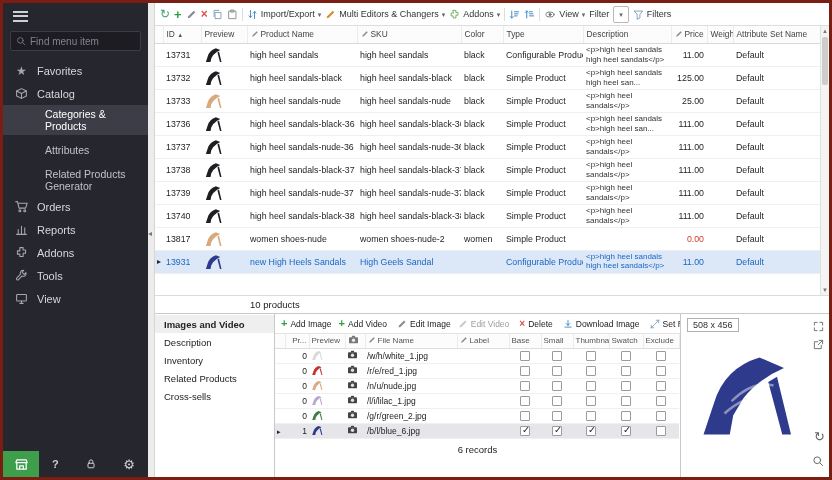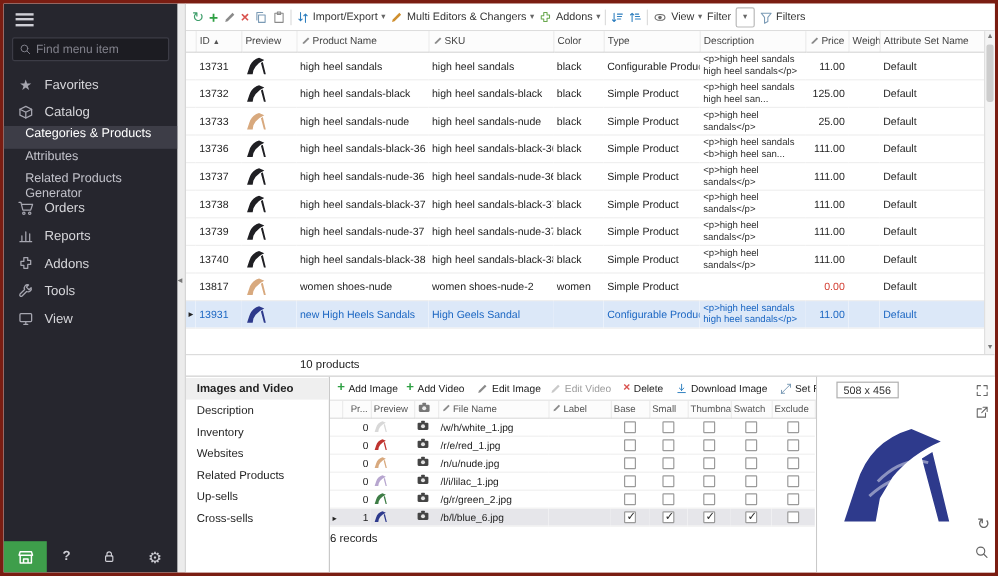--- a/index.html
+++ b/index.html
@@ -10,21 +10,21 @@
 .hamburger{height:26px;display:flex;align-items:center;padding-left:10px;cursor:pointer}
 .bars{width:15px;height:11px;border-top:2px solid #cfcfd6;border-bottom:2px solid #cfcfd6;position:relative}
 .bars::after{content:"";position:absolute;left:0;right:0;top:2.5px;height:2px;background:#cfcfd6}
 .search{margin:2px 7px 8px;height:20px;background:#1c1c22;border:1px solid #3c3c46;border-radius:2px;display:flex;align-items:center;padding:0 5px;gap:4px}
 .search input{flex:1;min-width:0;background:transparent;border:0;outline:0;color:#cfcfd6;font-size:10px;font-family:inherit}
 .search input::placeholder{color:#82828c}
 .nav{flex:1;overflow:hidden}
 .nav-item{height:23px;display:flex;align-items:center;gap:8px;padding-left:11px;cursor:pointer}
 .nav-item .ic{width:15px;display:flex;justify-content:center;align-items:center;color:#a6a6b0}
 .gi{line-height:1}
-.nav-sub{height:19px;display:flex;padding-left:18px;font-size:10.5px;color:#c2c2ca;cursor:pointer}
+.nav-sub{height:30px;display:flex;align-items:center;padding-left:42px;font-size:10.5px;color:#c2c2ca;cursor:pointer}
 .nav-sub.sel{background:#3d3d47;color:#fff}
 .sb-bottom{height:26px;display:flex;align-items:stretch}
 .store-btn{width:36px;background:#3e9e4b;display:flex;align-items:center;justify-content:center;cursor:pointer}
 .sb-icons{flex:1;display:flex;align-items:center;justify-content:space-around;color:#cfcfd6}
 .sb-icons span,.sb-icons svg{cursor:pointer}
 
 .splitter{position:absolute;left:145px;top:0;bottom:0;width:7px;background:#ececec;border-right:1px solid #d6d6d6;cursor:col-resize}
 .splitter .h{position:absolute;top:226px;left:0px;font-size:8px;color:#777}
 
 .main{position:absolute;left:152px;top:0;right:0;bottom:0;background:#fff}
@@ -62,24 +62,24 @@
 .dbtn{display:flex;align-items:center;gap:3px;cursor:pointer;padding:0 2px}
 .dbtn.dis{opacity:.45;cursor:default}
 table.igrid{border-collapse:collapse;table-layout:fixed;width:404px;font-size:8.5px}
 .igrid th{height:14px;font-weight:normal;color:#555;text-align:left;border-bottom:1px solid #ddd;border-right:1px solid #ececec;padding:0 2px;font-size:8px;overflow:hidden;white-space:nowrap;background:#fcfcfc}
 .igrid td{height:15px;border-bottom:1px solid #f0f0f0;padding:0 2px;overflow:hidden;white-space:nowrap;color:#222;vertical-align:middle}
 .igrid .num{text-align:right}
 tr.isel{background:#e6e6ea}
 .ckcell{text-align:center}
 .ck{display:inline-block;width:10px;height:10px;border:1px solid #9b9b9b;background:#fff;border-radius:1px;position:relative;vertical-align:middle;cursor:pointer}
 .ck.checked::after{content:"✓";position:absolute;left:1px;top:-2.5px;font-size:9.5px;color:#2b2b2b}
-.irecords{margin-top:5px;text-align:left;font-size:9.5px;color:#222}
+.irecords{margin-top:5px;text-align:center;font-size:9.5px;color:#222}
 
 .pv{width:148px;flex:none;position:relative;background:#fff}
-.pv .size{position:absolute;left:16px;top:4px;border:1px solid #b0b0b0;font-size:9px;padding:1px 5px;color:#333;background:#fff}
+.pv .size{position:absolute;left:6px;top:4px;border:1px solid #b0b0b0;font-size:9px;padding:1px 5px;color:#333;background:#fff}
 .pvbtn{position:absolute;cursor:pointer;color:#666}
 .pv .fs{right:5px;top:4px}
 .pv .ext{right:5px;top:22px}
 .pv .rot{right:4px;bottom:34px;font-size:13px}
 .pv .mag{right:5px;bottom:6px}
 .pv .shoe{position:absolute;left:12px;top:26px}
 svg.line{fill:none;stroke:currentColor;stroke-width:1.3;stroke-linecap:round;stroke-linejoin:round}
 </style>
 </head>
 <body>
@@ -513,23 +513,21 @@
     <div class="pstatus">
         <span>10 products</span>
       </div>
 
     <div class="bottom">
 
       <div class="tabs">
         <div class="tab act">Images and Video</div>
         <div class="tab">Description</div>
         <div class="tab">Inventory</div>
-        <div class="tab">Websites</div>
         <div class="tab">Related Products</div>
-        <div class="tab">Up-sells</div>
         <div class="tab">Cross-sells</div>
       </div>
 
       <div class="dmain">
         <div class="dtb">
           <span class="dbtn">
               <span class="gi" style="color:#2ea043;font-weight:bold;font-size:11px">+</span>
               <span>Add Image</span>
             </span>
           <span class="dbtn">

